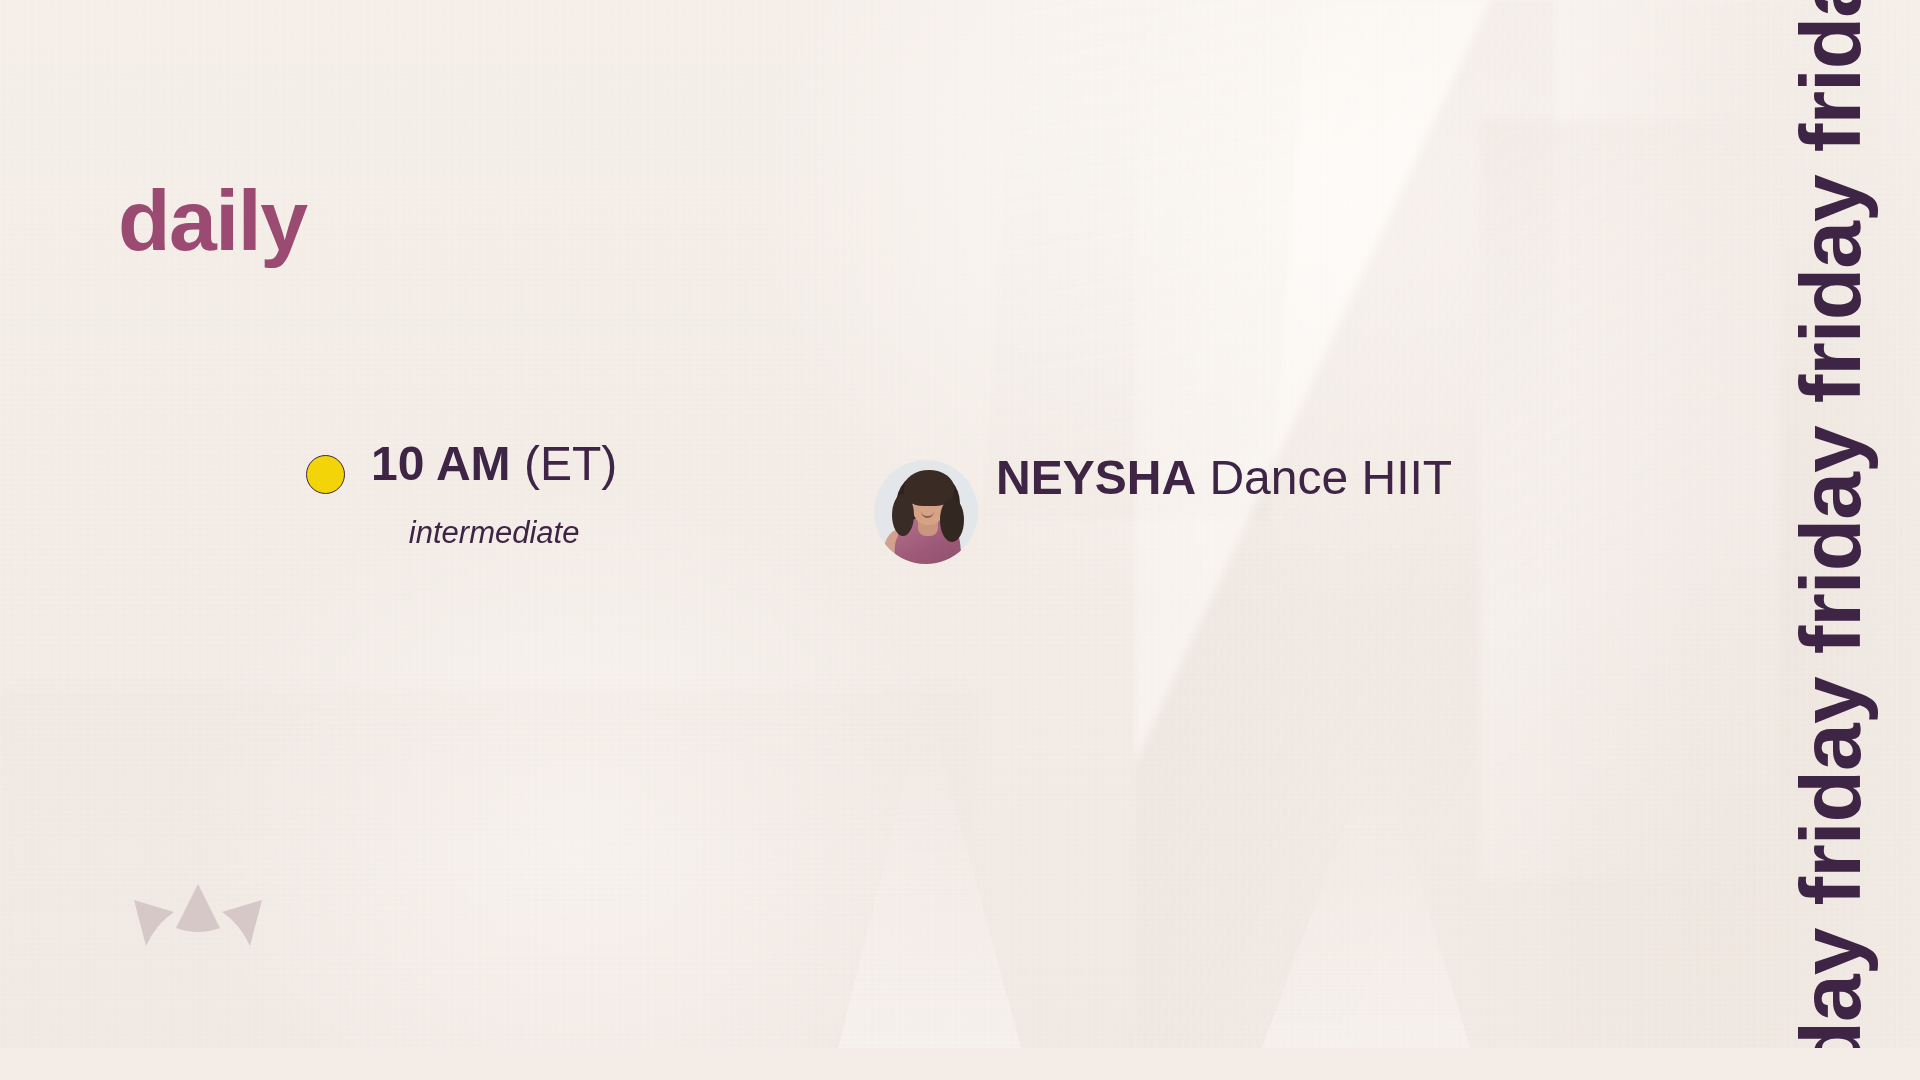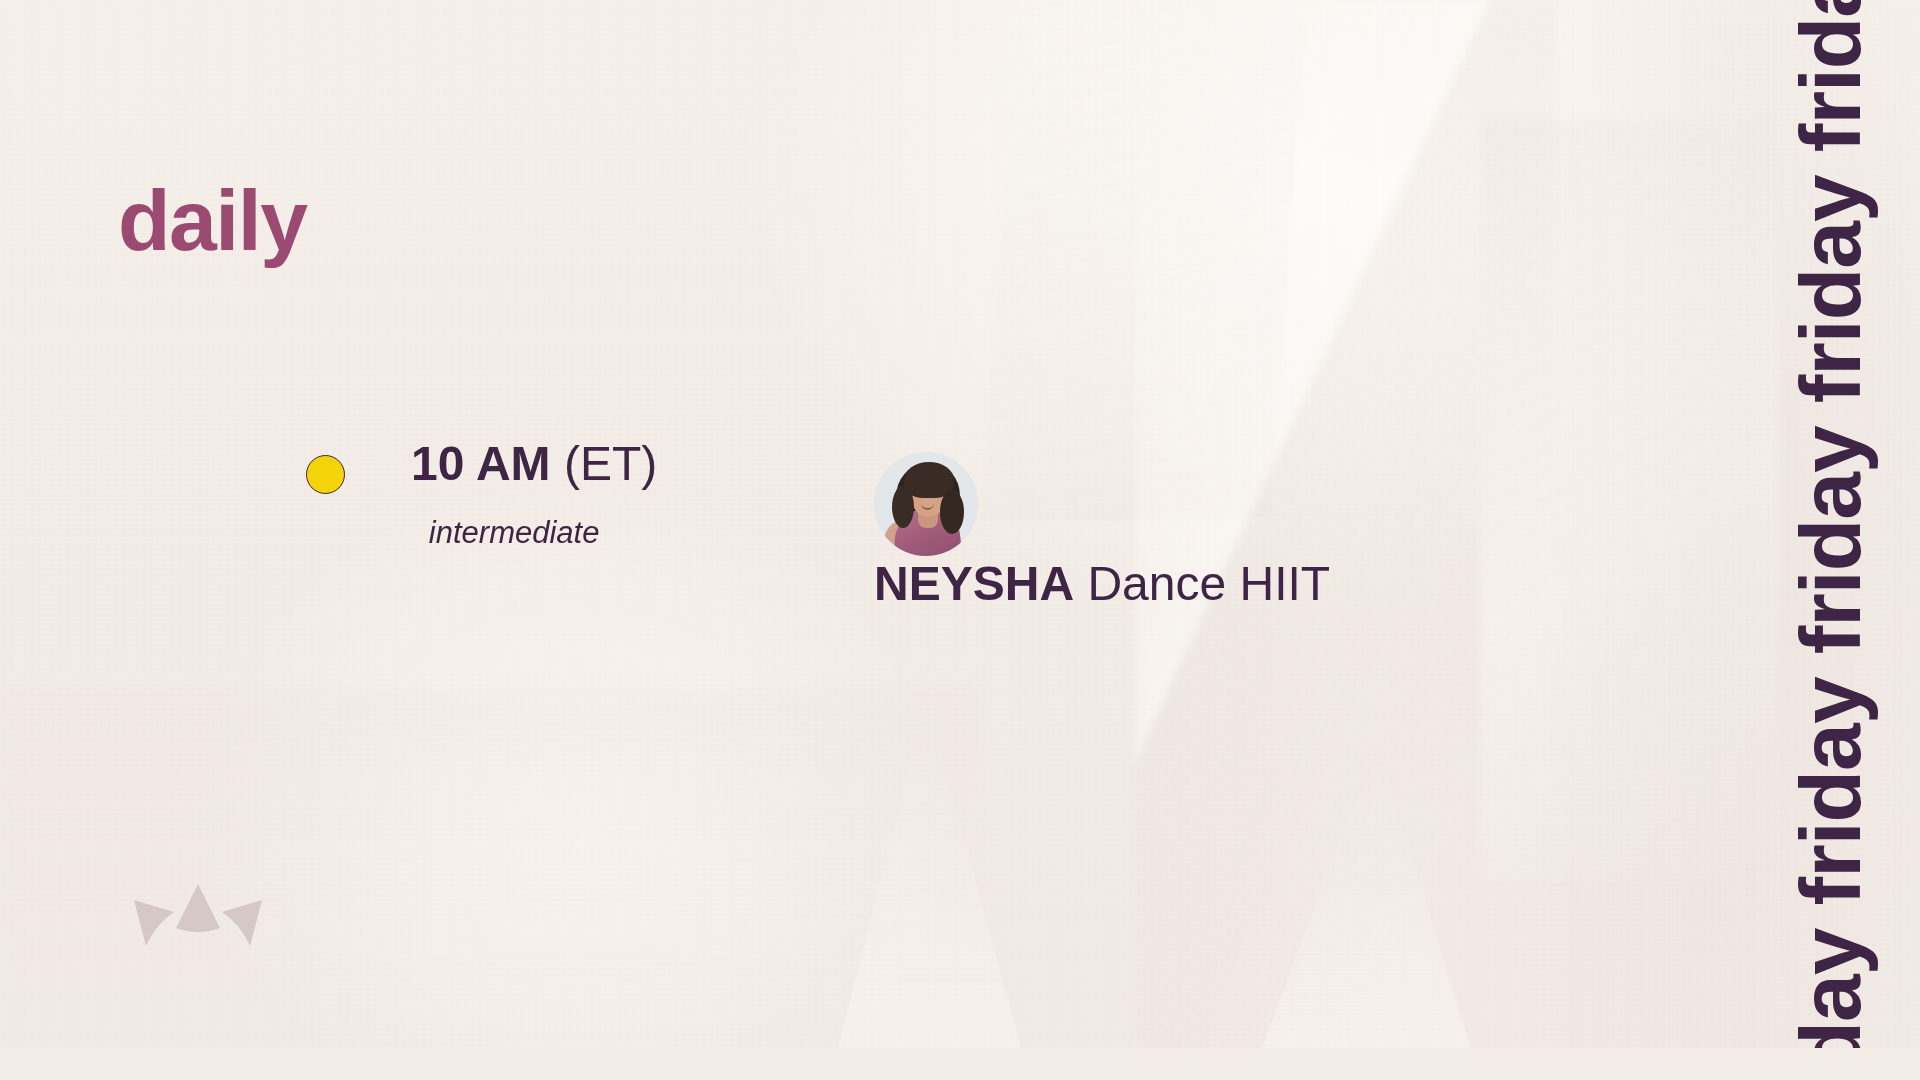--- a/index.html
+++ b/index.html
@@ -164,40 +164,38 @@
   .time-text {
     text-align: center;
     color: #3e2445;
   }
 
   .time-main {
     font-size: 48px;
     line-height: 1.08;
     font-weight: 400;
     white-space: nowrap;
-    margin-left: 40px;
   }
   .time-main .strong { font-weight: 700; }
 
   .time-level {
     font-size: 31px;
     font-style: italic;
     font-weight: 400;
     margin-top: 26px;
     line-height: 1.1;
     white-space: nowrap;
   }
 
   .class-block {
     position: absolute;
     left: 874px;
-    top: 4px;
+    top: 12px;
     display: flex;
     align-items: flex-start;
-    flex-direction: column;
   }
 
   
   .avatar {
     position: relative;
     width: 104px;
     height: 104px;
     border-radius: 50%;
     overflow: hidden;
     background: #e4e7ea;

